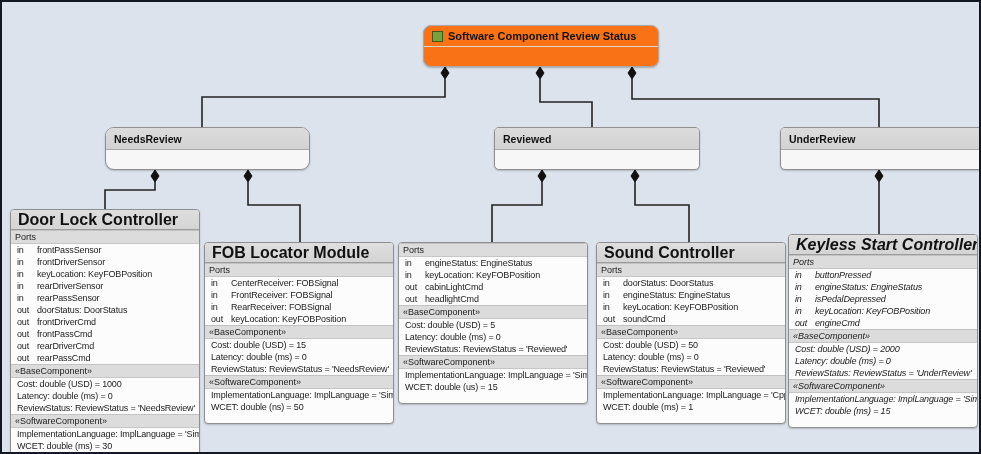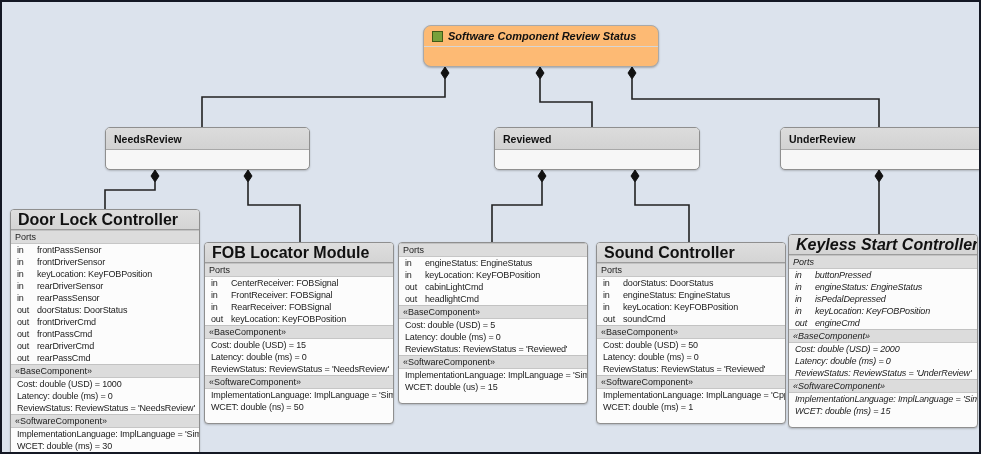--- a/index.html
+++ b/index.html
@@ -12,23 +12,22 @@
     overflow:hidden;
   }
 
   svg.wires { position:absolute; left:0; top:0; width:981px; height:454px; pointer-events:none; }
   svg.wires polyline { fill:none; stroke:#222; stroke-width:1.6; pointer-events:stroke; }
   svg.wires polygon { fill:#111; stroke:#111; pointer-events:all; }
 
   
   .root-node {
     position:absolute; left:421px; top:23px; width:236px; height:42px;
-    background:#fdba74; border:1px solid #a9a9a9; border-radius:8px;
+    background:#f97316; border:1px solid #a9a9a9; border-radius:8px;
     box-shadow:0 1px 2px rgba(0,0,0,.25);
-    font-style:italic;
   }
   .root-title {
     display:flex; align-items:center; gap:5px;
     height:21px; padding:0 8px;
     border-bottom:1px solid #d6d6d6;
     font-size:11px; font-weight:bold; color:#111;
   }
   .root-icon {
     width:11px; height:11px; background:#77a13b; border:1px solid #3f5a17;
     flex:0 0 auto;
@@ -101,21 +100,21 @@
     <polyline points="877,180 877,232"></polyline>
   </svg>
 
   <div class="root-node">
     <div class="root-title">
       <span class="root-icon"></span>
       <span>Software Component Review Status</span>
     </div>
   </div>
 
-  <div class="group-node" style="left:103px; top:125px; width:205px;">
+  <div class="group-node" style="left:103px; top:125px; width:205px;border-radius:9px;">
     <div class="group-header">NeedsReview</div>
   </div>
   <div class="group-node" style="left:492px; top:125px; width:206px;">
     <div class="group-header">Reviewed</div>
   </div>
   <div class="group-node" style="left:778px; top:125px; width:220px;">
     <div class="group-header">UnderReview</div>
   </div>
 
   <div class="card" style="left:8px;   top:207px;">

